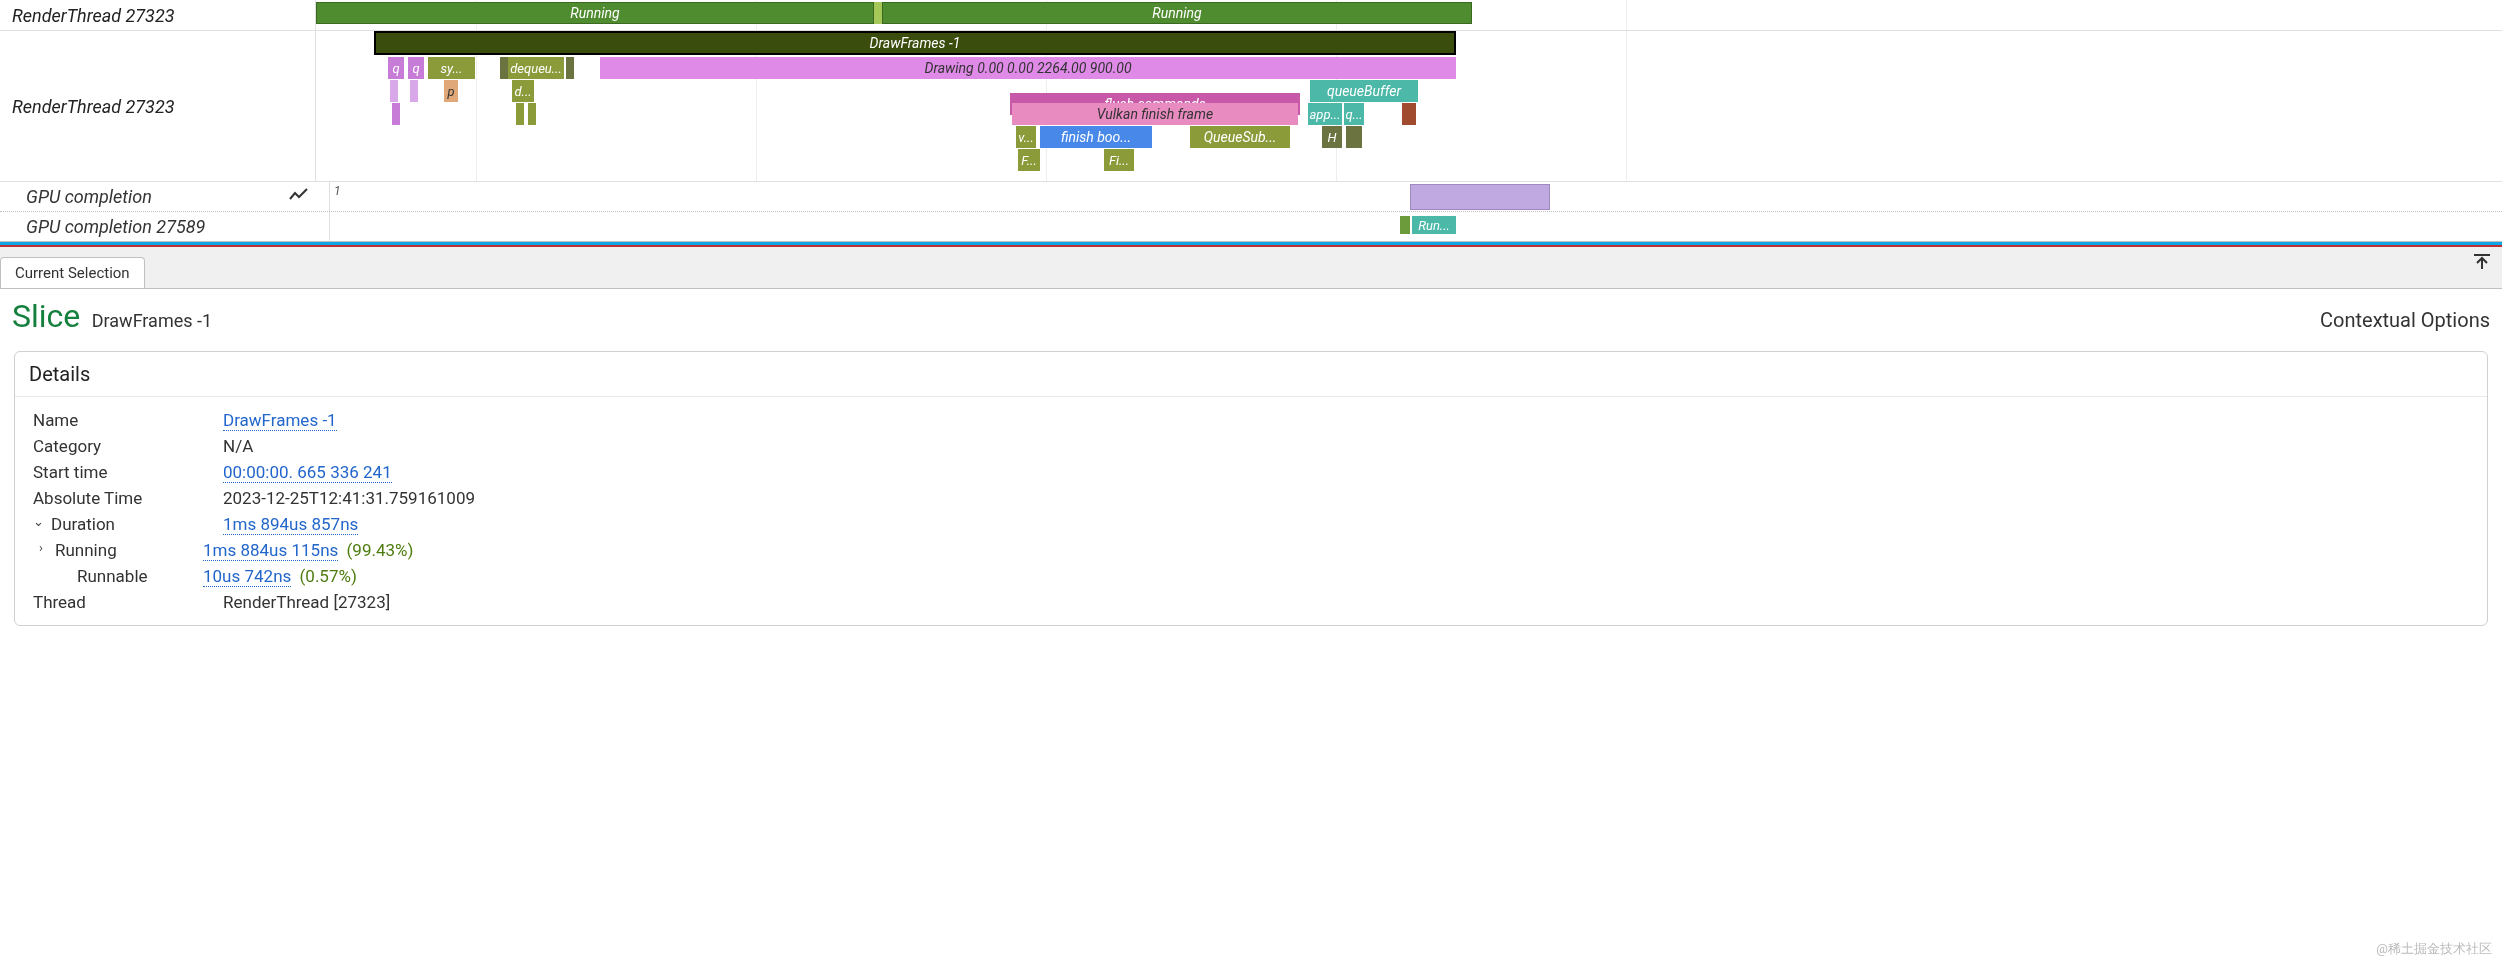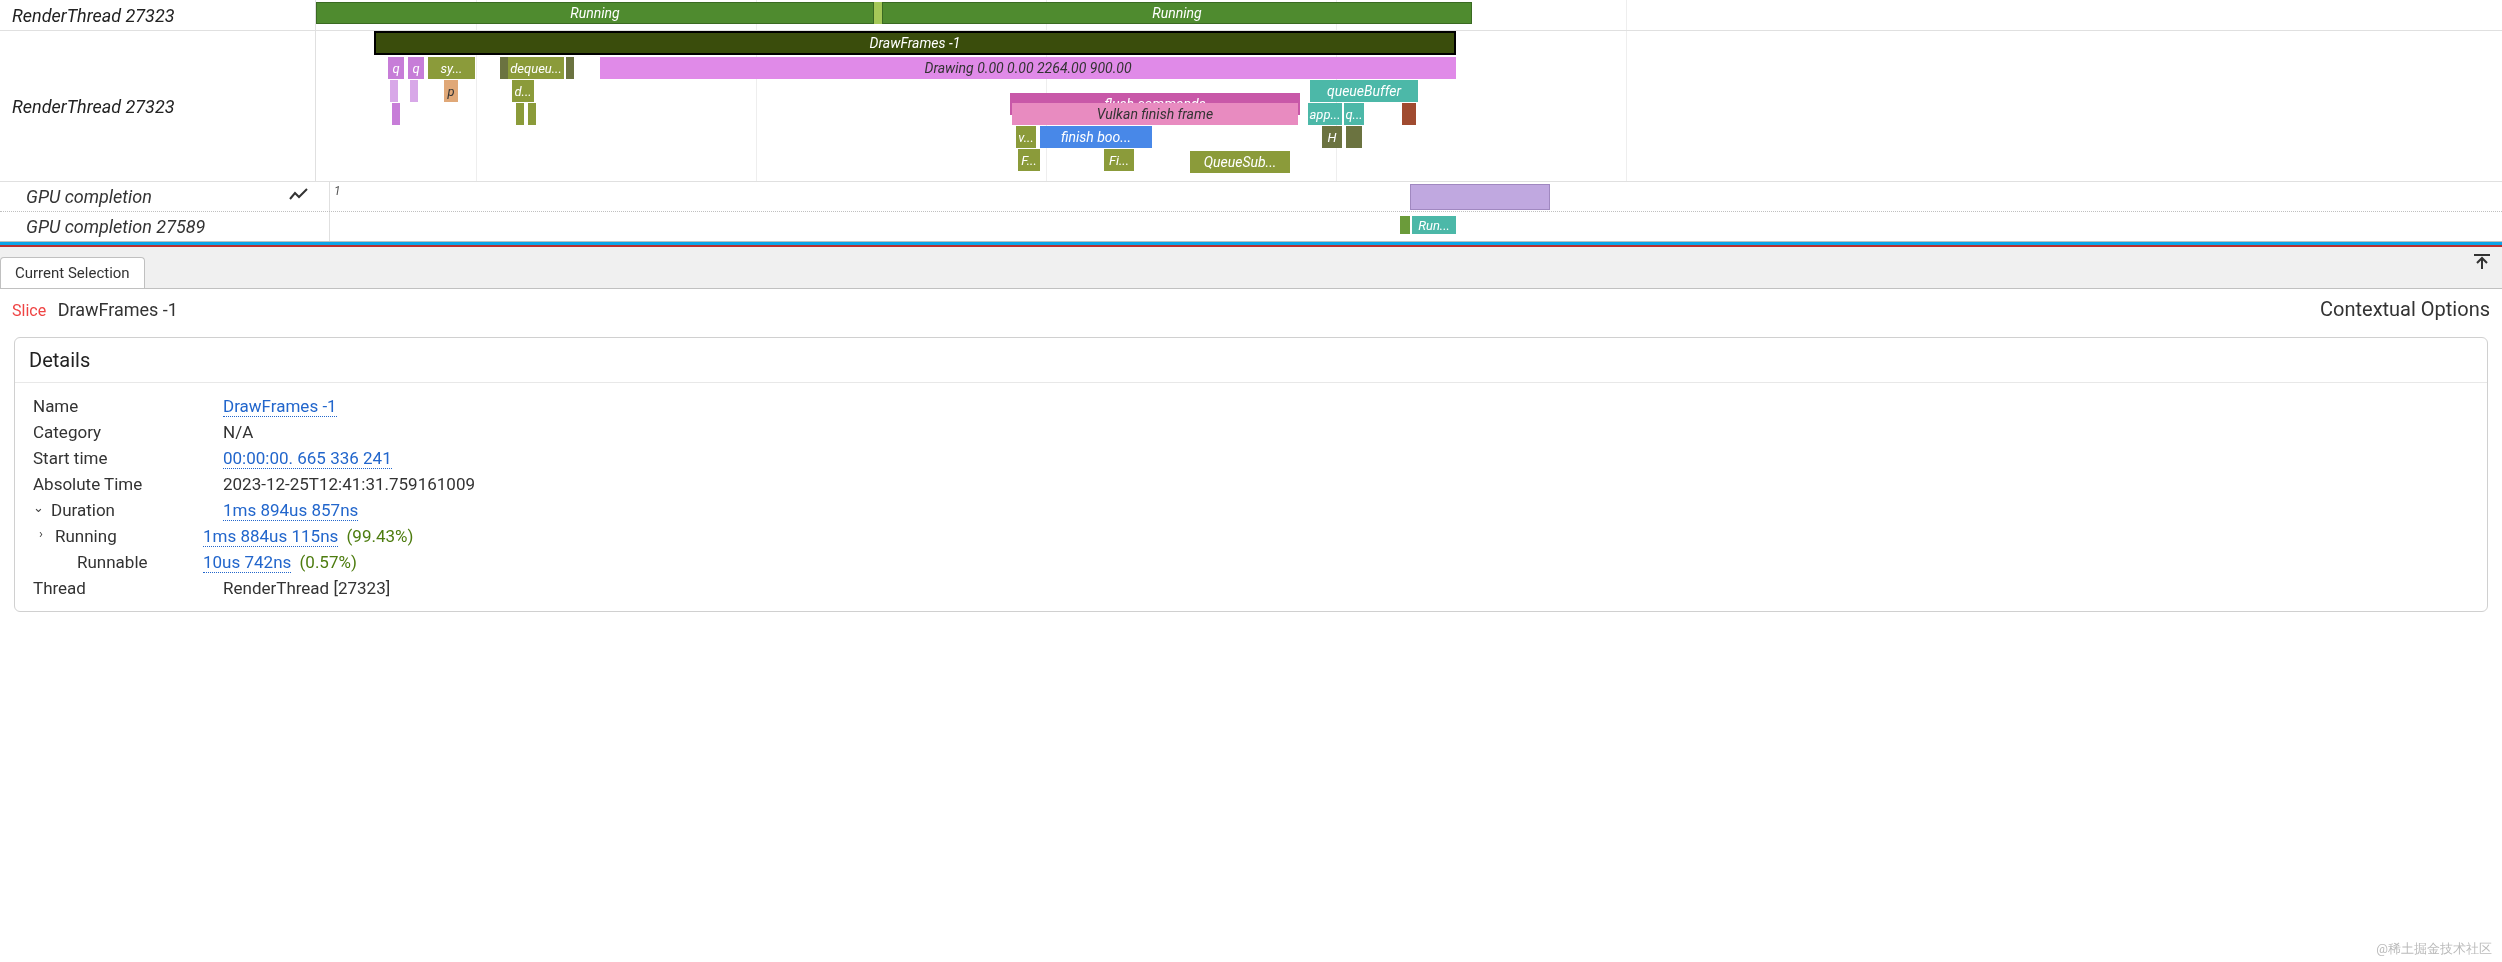--- a/index.html
+++ b/index.html
@@ -129,22 +129,22 @@
       font-size: 14px;
       cursor: pointer;
     }
     .header-row {
       display: flex;
       justify-content: space-between;
       padding: 8px 12px;
       align-items: baseline;
     }
     .slice-title {
-      font-size: 16px;
-      color: #ef4444;
+      font-size: 32px;
+      color: #15803d;
       text-align: right;
     }
     .slice-subtitle {
       font-size: 18px;
       color: #333;
       margin-left: 8px;
     }
     .contextual {
       font-size: 20px;
       color: #333;
@@ -248,21 +248,21 @@
       <div class="trace-bar purple small" style="left:76px; width:4px; top:72px;"></div>
       <div class="trace-bar olive small" style="left:200px; width:4px; top:72px;"></div>
       <div class="trace-bar olive small" style="left:212px; width:4px; top:72px;"></div>
       <div class="trace-bar pink" style="left:696px; width:286px; top:72px; color:#333;">Vulkan finish frame</div>
       <div class="trace-bar teal small" style="left:992px; width:34px; top:72px;">app...</div>
       <div class="trace-bar teal small" style="left:1028px; width:20px; top:72px;">q...</div>
       <div class="trace-bar brown small" style="left:1086px; width:14px; top:72px;"></div>
 
       <div class="trace-bar olive small" style="left:700px; width:20px; top:95px;">v...</div>
       <div class="trace-bar blue" style="left:724px; width:112px; top:95px;">finish boo...</div>
-      <div class="trace-bar olive" style="left:874px; width:100px; top:95px;margin-top:25px;">QueueSub...</div>
+      <div class="trace-bar olive" style="left:874px; width:100px; top:95px;">QueueSub...</div>
       <div class="trace-bar olive-dark small" style="left:1006px; width:20px; top:95px;">H</div>
       <div class="trace-bar small" style="left:1030px; width:4px; top:95px; background:#6b7340;"></div>
       <div class="trace-bar small" style="left:1038px; width:4px; top:95px; background:#6b7340;"></div>
 
       <div class="trace-bar olive small" style="left:702px; width:22px; top:118px;">F...</div>
       <div class="trace-bar olive small" style="left:788px; width:30px; top:118px;">Fi...</div>
     </div>
   </div>
 
   <div class="gpu-row">

